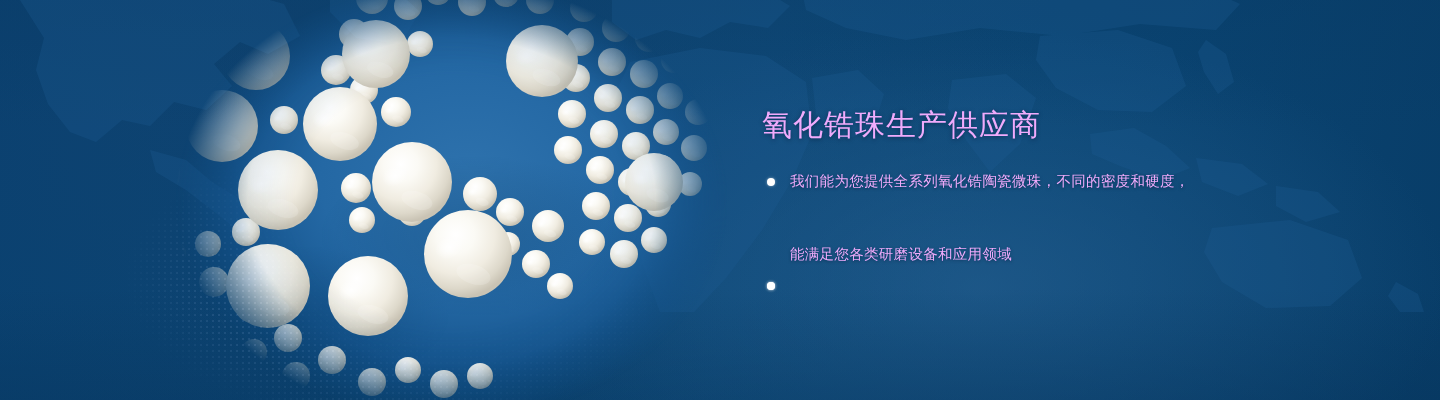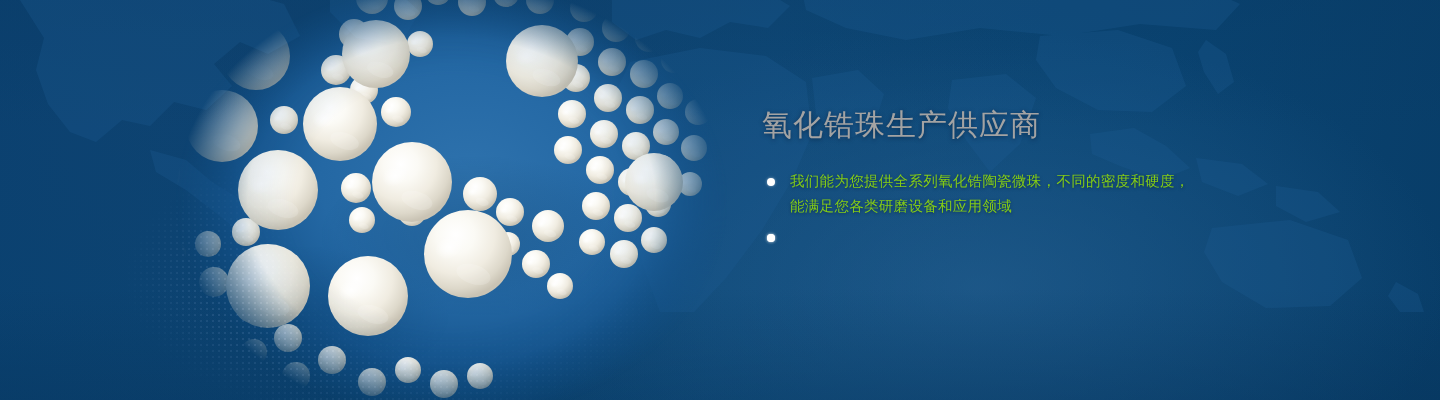--- a/index.html
+++ b/index.html
@@ -70,51 +70,51 @@
   }
   .photo svg { position:absolute; inset:0; width:100%; height:100%; display:block; }
 
   
   .content {
     position:absolute;
     left:762px; top:108px;
     width:520px;
   }
   .title {
-    color:#a3a3a3;
+    color:#f0abfc;
     font-size:30px;
     font-weight:400;
     letter-spacing:1px;
     line-height:1.1;
     text-shadow:0 1px 4px rgba(0,20,45,0.55);
     white-space:nowrap;
   }
   .bullets {
     margin-top:28px;
     list-style:none;
   }
   .bullet-row {
     position:relative;
     padding-left:28px;
     margin-bottom:6px;
-    color:#84cc16;
+    color:#f0abfc;
     font-size:14.5px;
     line-height:25px;
     letter-spacing:0.3px;
     text-shadow:0 1px 3px rgba(0,20,45,0.5);
   }
   .bullet-row .dot {
     position:absolute;
     left:5px; top:9px;
     width:8px; height:8px;
     border-radius:50%;
     background:#ffffff;
     box-shadow:0 0 3px rgba(255,255,255,0.5);
   }
-  .bullet-row .line2 { display:block; }
+  .bullet-row .line2 { display:block;margin-top:48px; }
 </style>
 </head>
 <body>
 
 <div class="banner">
 
   <div class="bg-base"></div>
   <div class="bg-vert"></div>
 
   <div class="worldmap">

